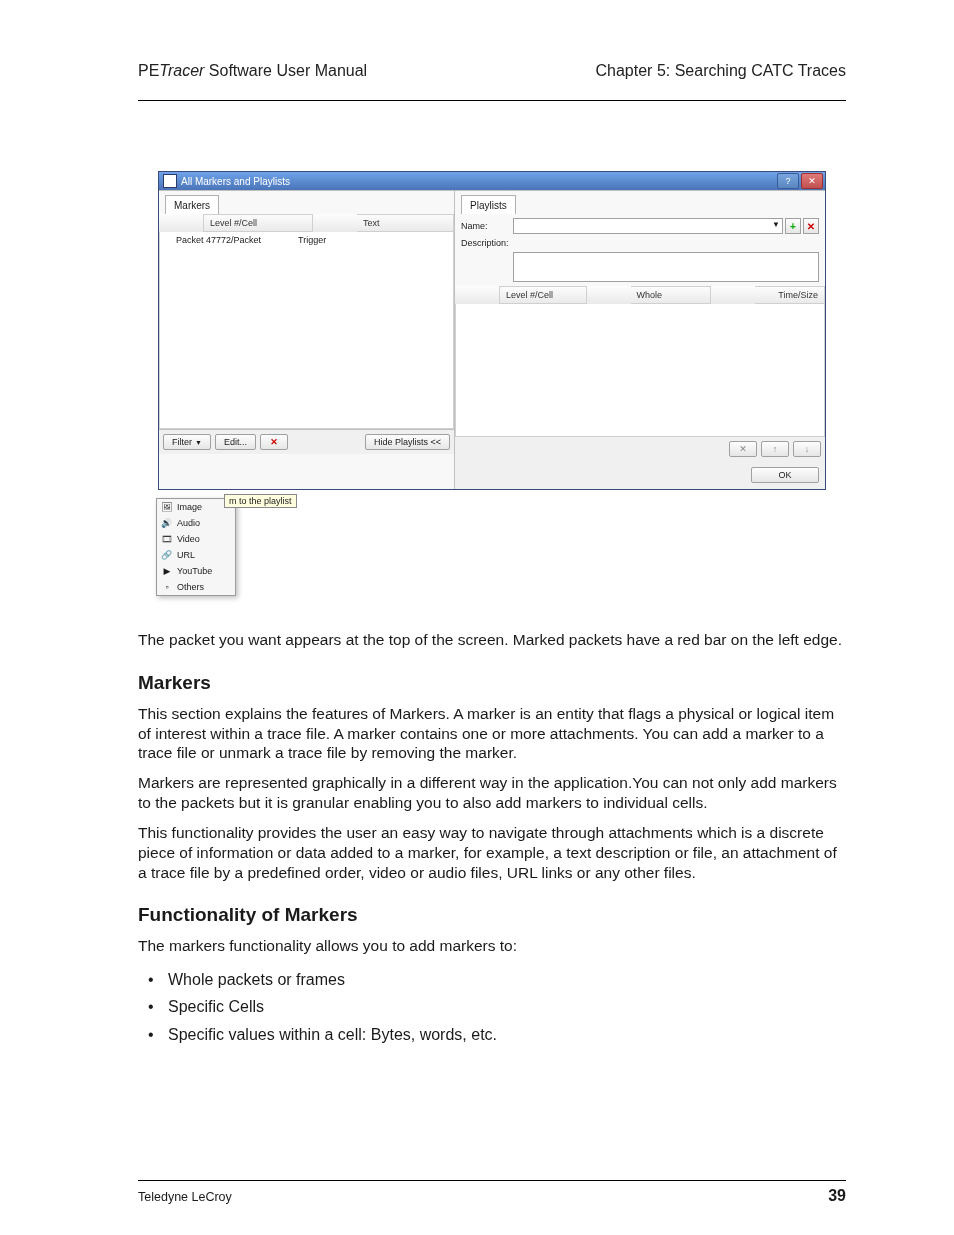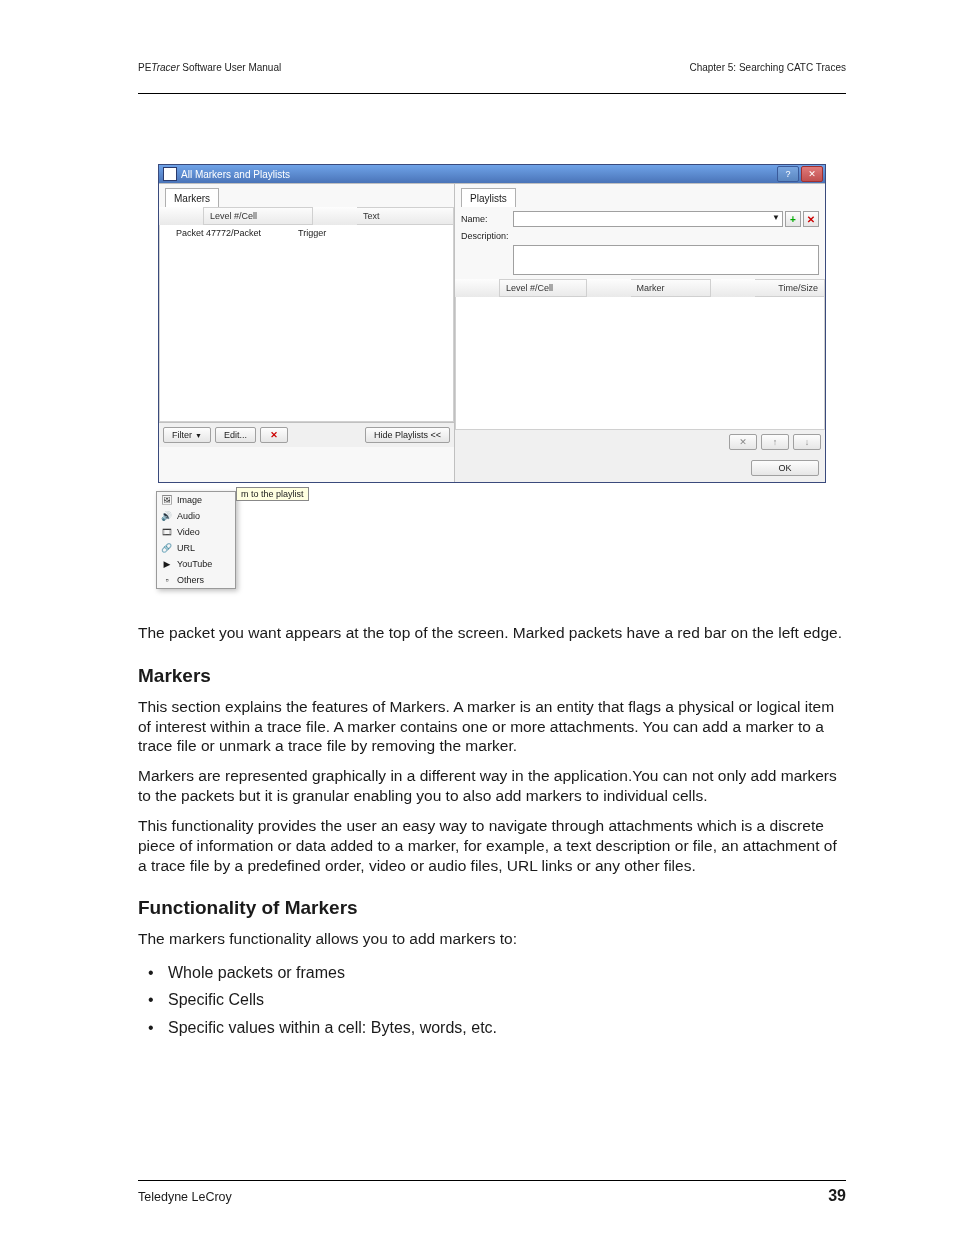--- a/index.html
+++ b/index.html
@@ -13,21 +13,21 @@
   .page {
     padding: 62px 108px 40px 138px;
     box-sizing: border-box;
     width: 954px;
     min-height: 1235px;
     position: relative;
   }
   .header {
     display: flex;
     justify-content: space-between;
-    font-size: 10px;
+    font-size: 16px;
     color: #222;
     margin-bottom: 20px;
   }
   .header .hl { }
   .header .hl .italic { font-style: italic; }
   .rule {
     border-top: 1px solid #000;
     margin: 8px 0 70px 0;
   }
   
@@ -305,21 +305,21 @@
               <div class="sq">
                   <span class="red-x">✕</span>
                 </div>
             </div>
             <div class="formrow" style="align-items:flex-start">
               <label>Description:</label>
             </div>
             <div class="descbox"></div>
             <div class="listhead">
               <div class="colh" style="flex:1.3">Level #/Cell</div>
-              <div class="colh" style="flex:1.2">Marker</div>
+              <div class="colh" style="flex:1.2">Whole</div>
               <div class="colh" style="flex:1; text-align:right">Time/Size</div>
             </div>
             <div class="listbody" style="height:132px"></div>
             <div class="btnbar" style="justify-content:flex-end; border-top:none;">
               <span class="winbtn iconbtn">
                   <span style="color:#888">✕</span>
                 </span>
               <span class="winbtn iconbtn">
                   <span style="color:#888">↑</span>
                 </span>
@@ -353,21 +353,21 @@
           </div>
         <div class="prow">
             <span class="picon">▶</span>
             <span>YouTube</span>
           </div>
         <div class="prow">
             <span class="picon">▫</span>
             <span>Others</span>
           </div>
       </div>
-      <div class="tooltip" style="left:78px; bottom:98px;">m to the playlist</div>
+      <div class="tooltip" style="left:66px; bottom:98px;">m to the playlist</div>
     </div>
   </div>
 
   <div class="body-text">
     <p>The packet you want appears at the top of the screen. Marked packets have a red bar on the left edge.</p>
 
     <div class="h2">Markers</div>
     <p>This section explains the features of Markers. A marker is an entity that flags a physical or logical item of interest within a trace file. A marker contains one or more attachments. You can add a marker to a trace file or unmark a trace file by removing the marker.</p>
     <p>Markers are represented graphically in a different way in the application.You can not only add markers to the packets but it is granular enabling you to also add markers to individual cells.</p>
 

